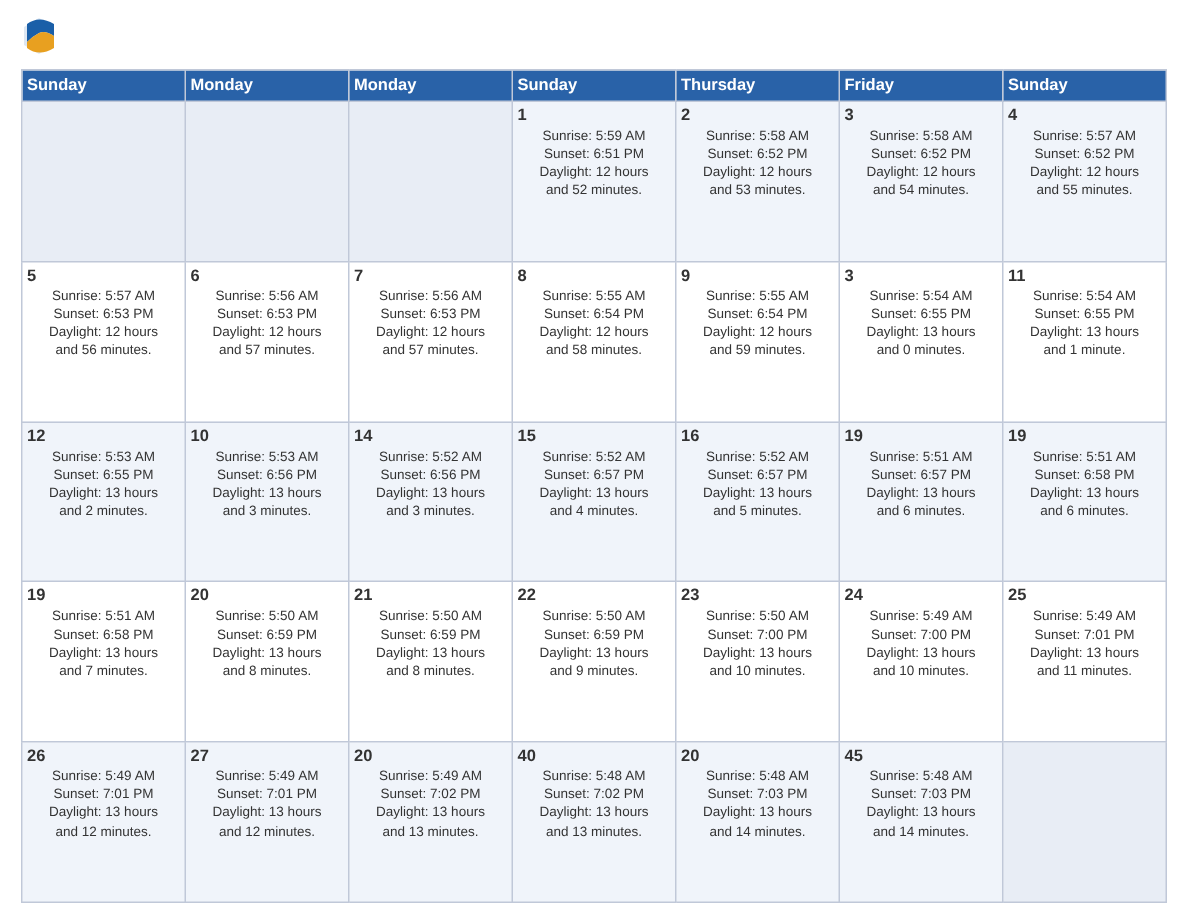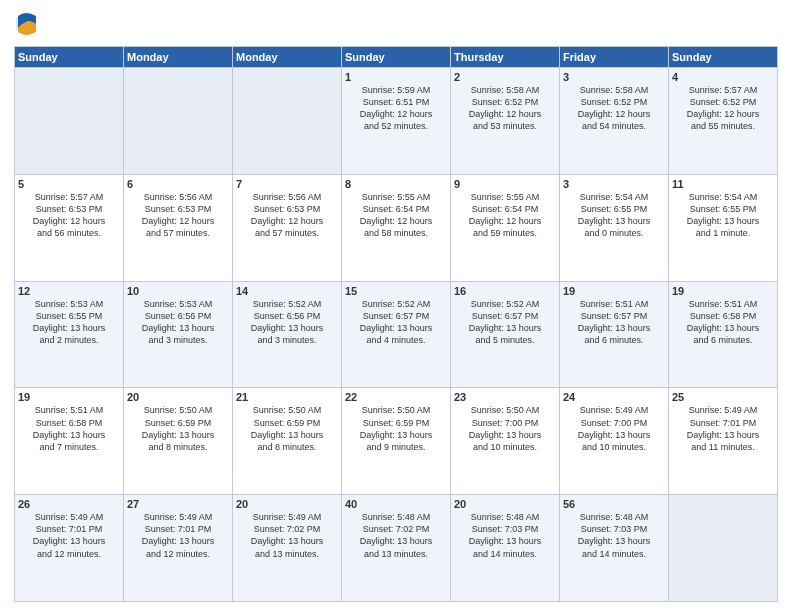--- a/index.html
+++ b/index.html
@@ -356,21 +356,21 @@
 and 13 minutes.</div>
           </td>
           <td>
             <span class="day-num">20</span>
             <div class="day-info" style="white-space: pre-line;">Sunrise: 5:48 AM
 Sunset: 7:03 PM
 Daylight: 13 hours
 and 14 minutes.</div>
           </td>
           <td>
-            <span class="day-num">56</span>
+            <span class="day-num">45</span>
             <div class="day-info" style="white-space: pre-line;">Sunrise: 5:48 AM
 Sunset: 7:03 PM
 Daylight: 13 hours
 and 14 minutes.</div>
           </td>
           <td class="empty-cell"></td>
         </tr>
       </tbody>
   </table>
 </div>

